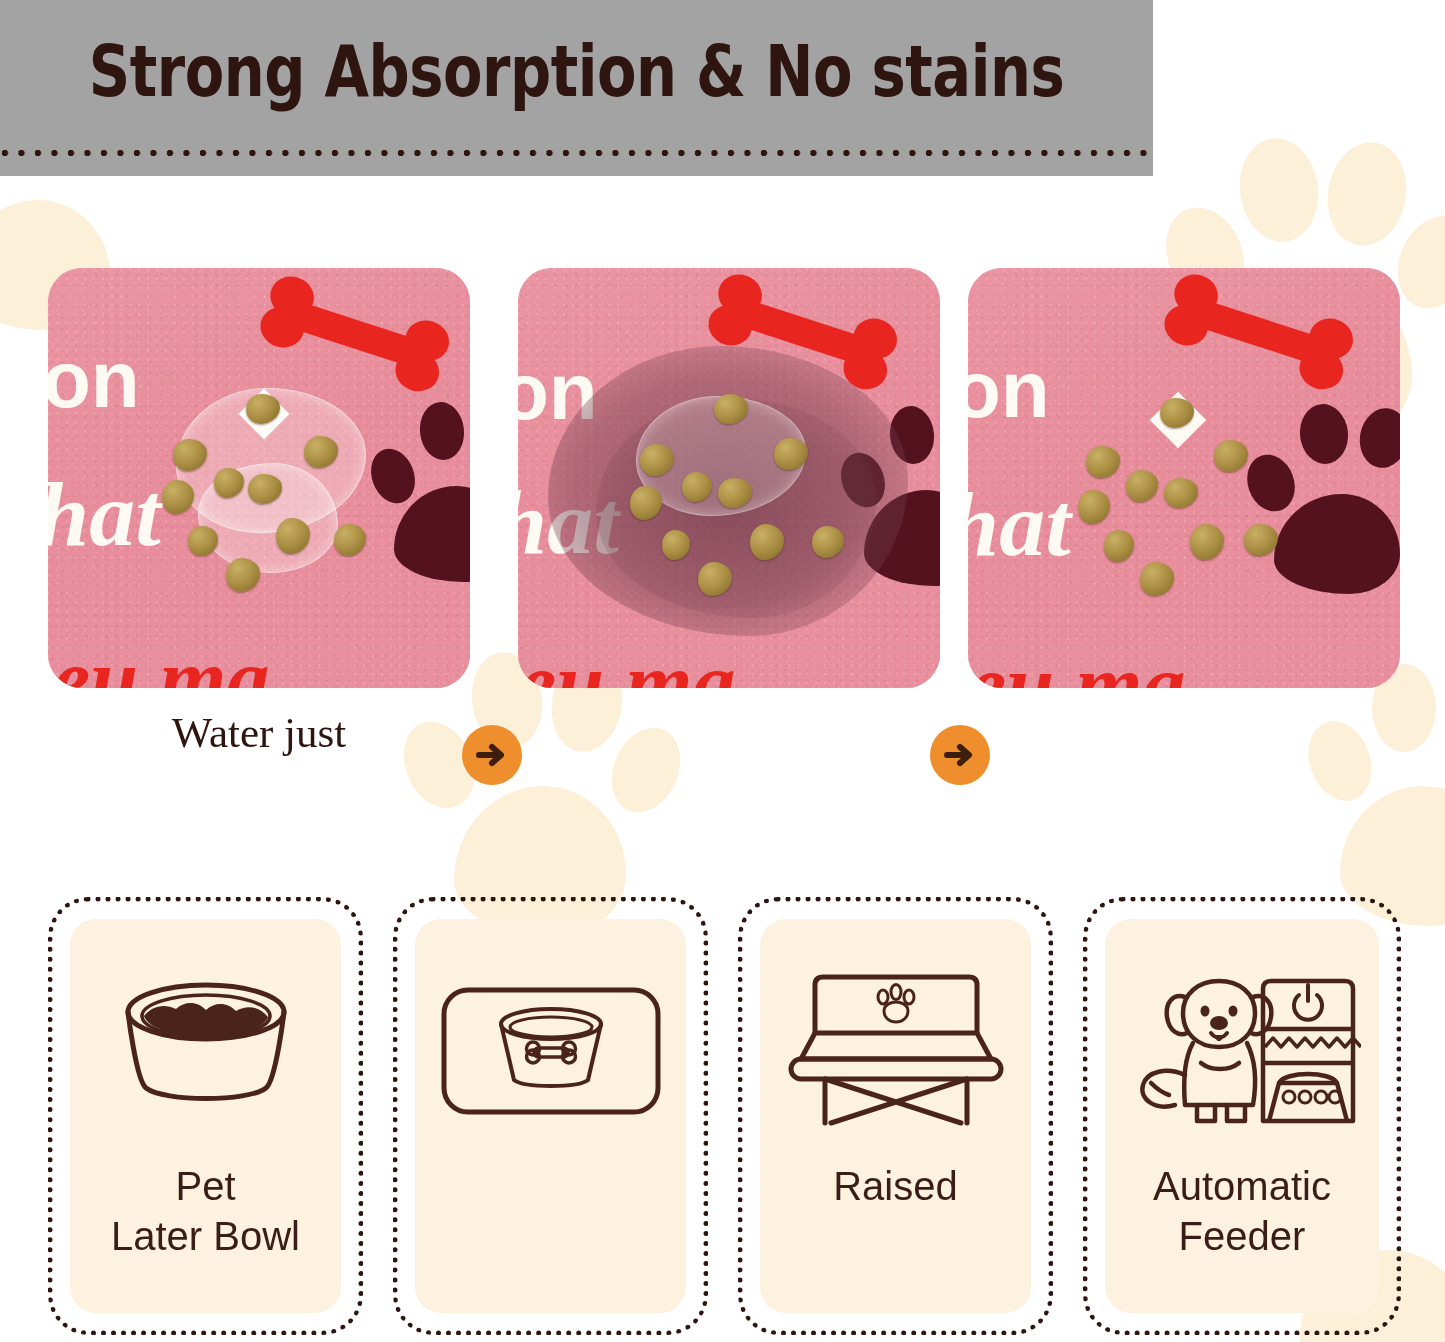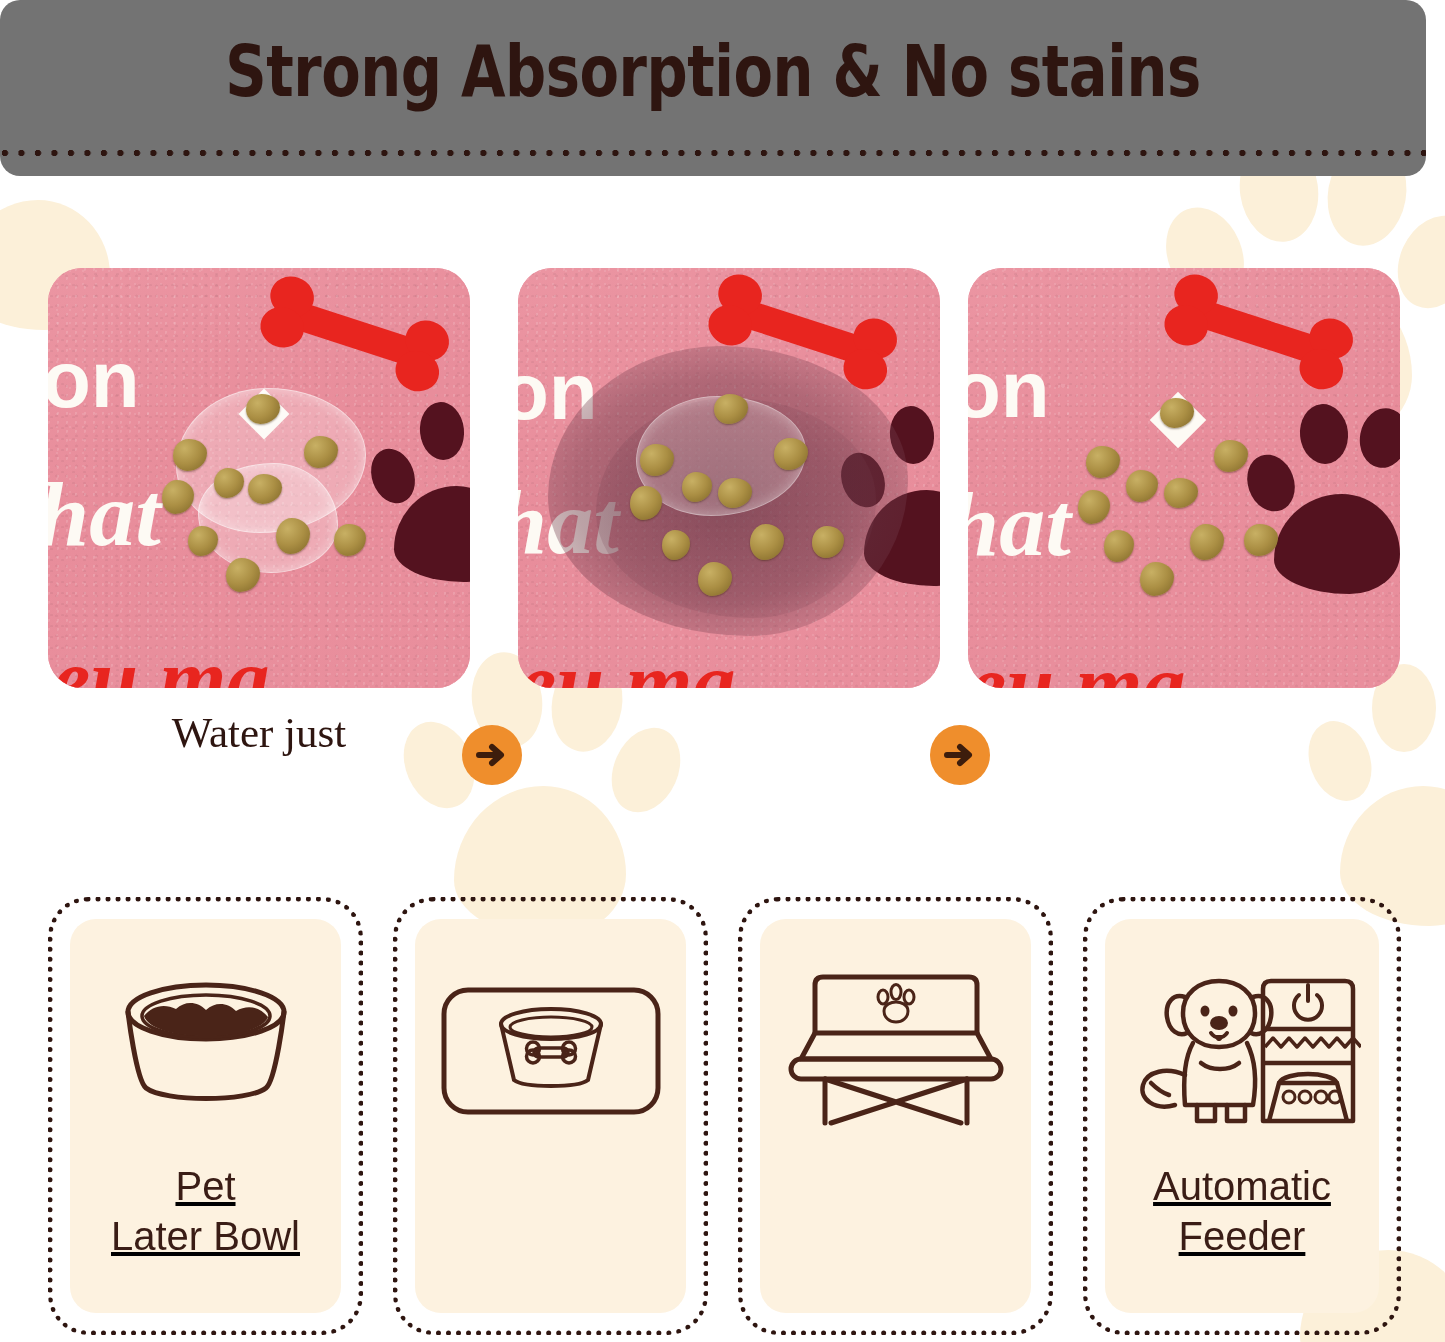--- a/index.html
+++ b/index.html
@@ -31,25 +31,24 @@
   }
   .wm-pad {
     border-radius: 52% 48% 44% 56% / 62% 58% 42% 38%;
   }
   .wm-toe { border-radius: 50%; }
 
   
   #header-banner {
     position: absolute;
     left: 0; top: 0;
-    width: 1426px;
+    width: 1153px;
     height: 176px;
-    background: #737373;
+    background: #a3a3a3;
     z-index: 2;
-    border-radius: 20px;
   }
   #header-title {
     position: absolute;
     left: 0;
     top: 36px;
     width: 100%;
     text-align: center;
     color: #2e1510;
     font-family: "Liberation Sans Narrow", "DejaVu Sans Condensed", "Liberation Sans", sans-serif;
     font-weight: bold;
@@ -227,21 +226,20 @@
     z-index: 4;
   }
   .feature-card {
     position: absolute;
     top: 0;
     width: 315px;
     height: 438px;
     border: 5px dotted #2e1510;
     border-radius: 40px;
     padding: 17px;
-    text-decoration: underline;
   }
   #card-1 { left: 48px; }
   #card-2 { left: 393px; }
   #card-3 { left: 738px; }
   #card-4 { left: 1083px; width: 318px; }
 
   .card-inner {
     width: 100%;
     height: 100%;
     background: #fdf2e0;
@@ -503,20 +501,21 @@
 
           <path d="M30 62 L16 88 L206 88 L192 62 Z" fill="none" stroke="#4a2418" stroke-width="5" stroke-linejoin="round"></path>
 
           <rect x="6" y="88" width="210" height="20" rx="10" fill="none" stroke="#4a2418" stroke-width="5"></rect>
 
           <path d="M40 108 L176 152 M182 108 L46 152" fill="none" stroke="#4a2418" stroke-width="5" stroke-linecap="round"></path>
           <path d="M40 108 L40 152 M182 108 L182 152" fill="none" stroke="#4a2418" stroke-width="5" stroke-linecap="round"></path>
         </svg>
       </div>
       <div class="card-label">
+        <div>Raised</div>
       </div>
     </div>
   </div>
 
   <div class="feature-card" id="card-4">
     <div class="card-inner">
       <div class="card-icon">
         <svg width="238" height="160" viewBox="0 0 238 160" aria-hidden="true">
 
           <g fill="none" stroke="#4a2418" stroke-width="4.5" stroke-linejoin="round" stroke-linecap="round">

